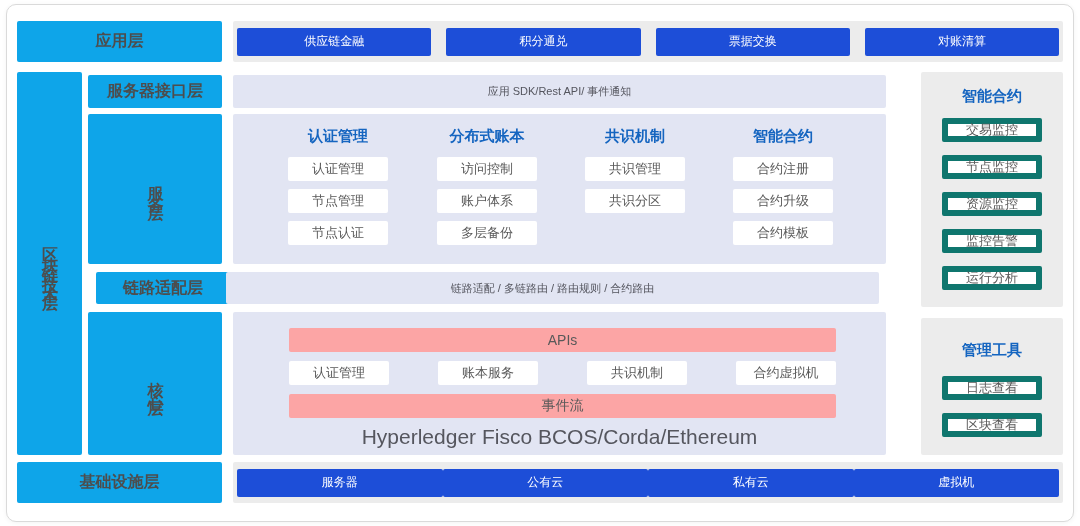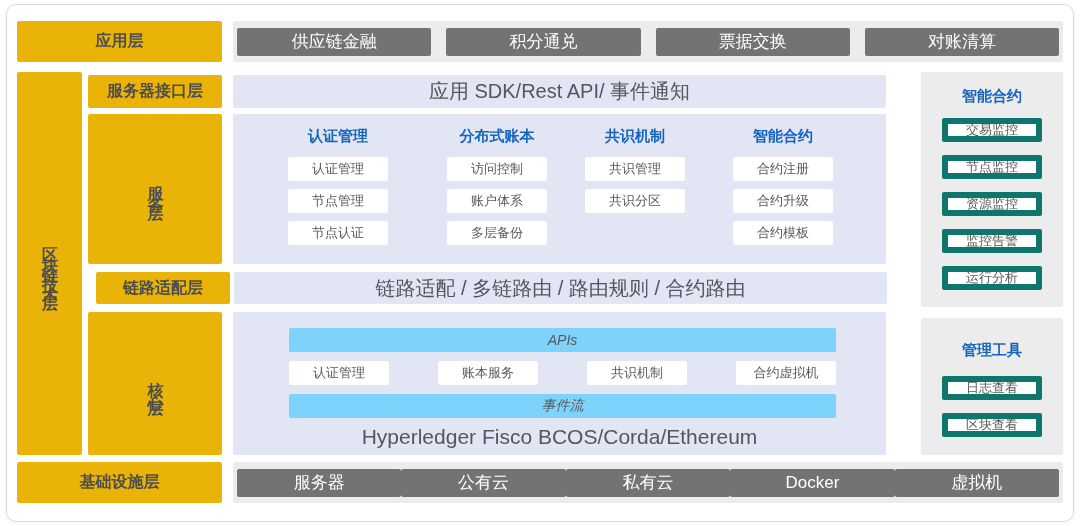--- a/index.html
+++ b/index.html
@@ -1,49 +1,49 @@
 <!DOCTYPE html>
 <html><head>
 <meta charset="utf-8">
 <style>
   html,body{margin:0;padding:0;background:#fff;}
   .page{position:relative;width:1080px;height:526px;background:#ffffff;
         font-family:"Liberation Sans","DejaVu Sans",sans-serif;overflow:hidden;}
   .card{position:absolute;left:6px;top:4px;width:1066px;height:516px;background:#fff;
         border:1px solid #dadada;border-radius:10px;box-shadow:0 1px 5px rgba(0,0,0,.05);}
   .abs{position:absolute;box-sizing:border-box;}
-  .label-box{background:#eab308;color:#4d4d4d;font-size:16px;font-weight:600;
+  .label-box{background:#0ea5e9;color:#4d4d4d;font-size:16px;font-weight:600;
              display:flex;align-items:center;justify-content:center;border-radius:2px;}
   .vtext{writing-mode:vertical-rl;text-orientation:upright;letter-spacing:10px;
          color:#4d4d4d;font-size:16px;font-weight:600;}
   .btn-strip{background:#ececec;display:flex;align-items:center;padding:0 4px;border-radius:2px;}
   .btn-strip.g15{gap:15px;}
   .btn-strip.g10{}
-  .blue-btn{flex:1;height:28px;background:#737373;color:#ffffff;font-size:17px;
+  .blue-btn{flex:1;height:28px;background:#1d4ed8;color:#ffffff;font-size:12px;
             display:flex;align-items:center;justify-content:center;border-radius:2px;}
   .lav{background:#e2e5f3;border-radius:2px;}
-  .lav-bar{color:#54555e;font-size:20px;display:flex;align-items:center;justify-content:center;}
+  .lav-bar{color:#54555e;font-size:11px;display:flex;align-items:center;justify-content:center;}
   .svc-col{position:absolute;top:0;width:100px;padding-top:12px;box-sizing:border-box;}
   .col-heading{height:20px;line-height:20px;text-align:center;color:#1565c0;
                font-size:15px;font-weight:700;margin-bottom:11px;}
   .white-item{height:24px;background:#ffffff;color:#595959;font-size:13px;border-radius:2px;
               display:flex;align-items:center;justify-content:center;margin-bottom:8px;}
-  .wide-bar{position:absolute;left:56px;width:547px;height:24px;background:#7dd3fc;border-radius:2px;
-            color:#595959;font-size:14px;display:flex;align-items:center;justify-content:center;font-style:italic;}
+  .wide-bar{position:absolute;left:56px;width:547px;height:24px;background:#fca5a5;border-radius:2px;
+            color:#595959;font-size:14px;display:flex;align-items:center;justify-content:center;}
   .module-row{position:absolute;left:56px;top:49px;width:547px;height:24px;
               display:flex;justify-content:space-between;}
   .module-row .white-item{width:100px;margin:0;}
   .platforms{position:absolute;left:0;top:113px;width:100%;text-align:center;
              color:#55565e;font-size:21px;}
   .right-panel{background:#ececec;border-radius:2px;}
   .panel-heading{text-align:center;color:#1565c0;font-size:15px;font-weight:700;height:20px;line-height:20px;}
   .panel-item{width:100px;height:24px;background:#fff;border:6px solid #0f766e;border-radius:2px;
               margin:0 auto 13px auto;color:#595959;font-size:13px;
               display:flex;align-items:center;justify-content:center;box-sizing:border-box;}
-  .c1{left:55px;} .c2{left:214px;} .c3{left:352px;} .c4{left:500px;}
+  .c1{left:55px;} .c2{left:204px;} .c3{left:352px;} .c4{left:500px;}
 </style>
 </head>
 <body>
 
 <div class="page">
   <div class="card"></div>
 
   <div class="abs label-box" style="left:17px;top:21px;width:205px;height:41px;">应用层</div>
   <div class="abs btn-strip g15" style="left:233px;top:21px;width:830px;height:41px;">
     <div class="blue-btn">供应链金融</div>
@@ -82,21 +82,21 @@
     </div>
     <div class="svc-col c4">
       <div class="col-heading">智能合约</div>
       <div class="white-item">合约注册</div>
       <div class="white-item">合约升级</div>
       <div class="white-item">合约模板</div>
     </div>
   </div>
 
   <div class="abs label-box" style="left:96px;top:272px;width:134px;height:32px;">链路适配层</div>
-  <div class="abs lav lav-bar" style="left:234px;top:272px;width:653px;height:32px;">链路适配 / 多链路由 / 路由规则 / 合约路由</div>
+  <div class="abs lav lav-bar" style="left:226px;top:272px;width:653px;height:32px;">链路适配 / 多链路由 / 路由规则 / 合约路由</div>
 
   <div class="abs label-box" style="left:88px;top:312px;width:134px;height:143px;">
     <span class="vtext">核心层</span>
   </div>
   <div class="abs lav" style="left:233px;top:312px;width:653px;height:143px;">
     <div class="wide-bar" style="top:16px;">APIs</div>
     <div class="module-row">
       <div class="white-item">认证管理</div>
       <div class="white-item">账本服务</div>
       <div class="white-item">共识机制</div>
@@ -118,16 +118,15 @@
     <div class="panel-heading" style="margin-bottom:16px;">管理工具</div>
     <div class="panel-item">日志查看</div>
     <div class="panel-item">区块查看</div>
   </div>
 
   <div class="abs label-box" style="left:17px;top:462px;width:205px;height:41px;">基础设施层</div>
   <div class="abs btn-strip g10" style="left:233px;top:462px;width:830px;height:41px;">
     <div class="blue-btn">服务器</div>
     <div class="blue-btn">公有云</div>
     <div class="blue-btn">私有云</div>
-    <div class="blue-btn">Docker</div>
     <div class="blue-btn">虚拟机</div>
   </div>
 </div>
 
 </body></html>

